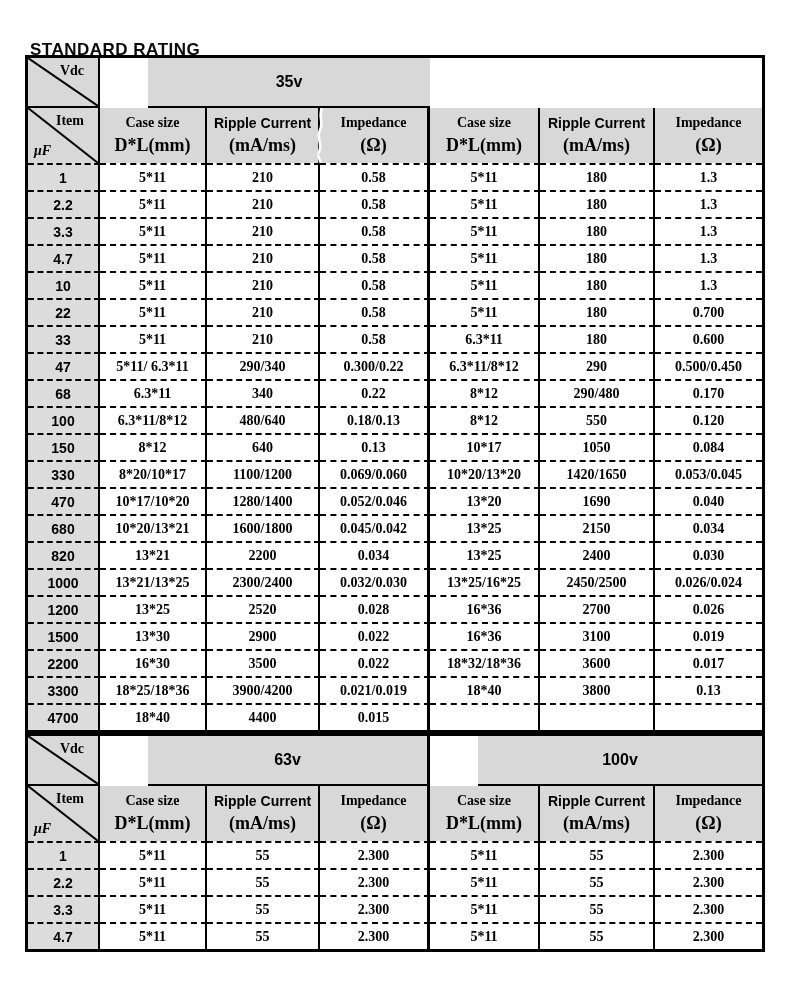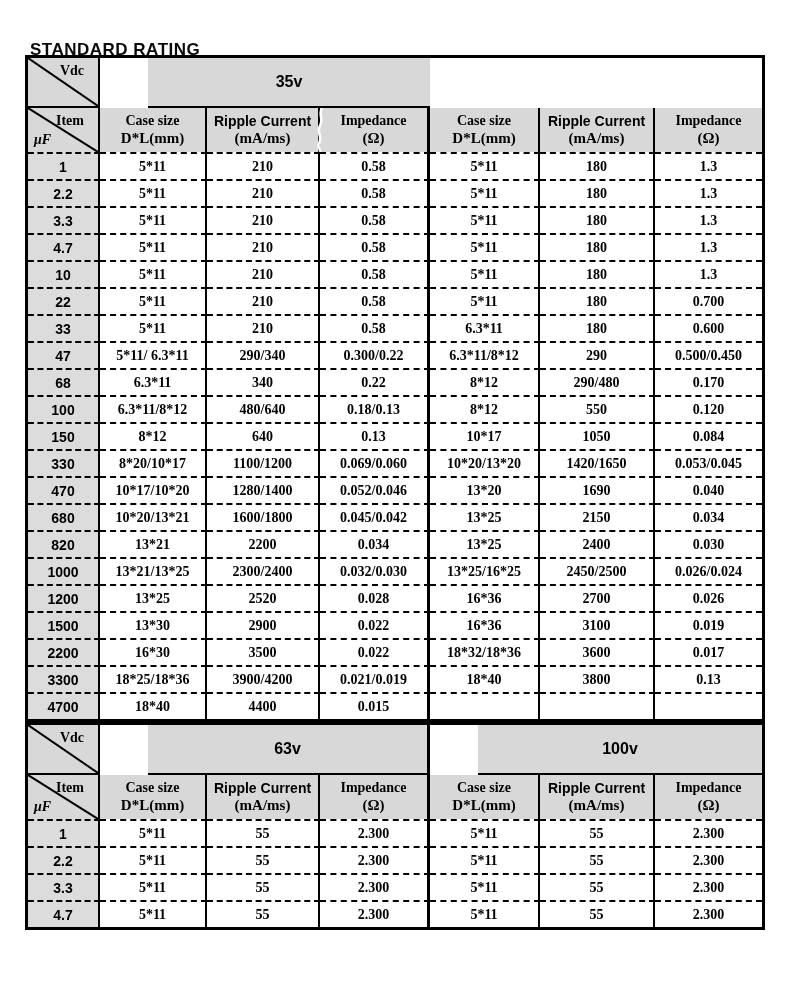--- a/index.html
+++ b/index.html
@@ -15,26 +15,26 @@
         display:flex;align-items:center;justify-content:center;}
   .cell:last-child{border-right:none;}
   .cell.mid{border-right-width:3px;}
   
   .vrow{height:50px;}
   .vrow .cell{background:#d8d8d8;border-bottom:2px solid #000;}
   .vcell{font-family:"Liberation Sans",sans-serif;font-weight:bold;font-size:16px;margin-left:48px;}
   .vcell.v0{grid-column:2 / span 3;}
   .vcell.v1{grid-column:5 / span 3;}
   
-  .chrow{height:44px;}
+  .chrow{height:55px;}
   .chrow .cell{background:#d8d8d8;}
   .colhead{flex-direction:column;justify-content:space-evenly;padding:4px 0;}
   .colhead .l1{font-weight:bold;font-size:14px;}
   .colhead.ripple .l1{font-family:"Liberation Sans",sans-serif;font-size:14px;}
-  .colhead .l2{font-weight:bold;font-size:15px;}
+  .colhead .l2{font-weight:bold;font-size:18px;}
   
   .corner{justify-content:flex-start;align-items:flex-start;}
   .diag{position:absolute;left:0;top:0;width:100%;height:100%;}
   .vdc-label,.item-label{position:absolute;top:5px;right:14px;font-weight:bold;font-size:14px;}
   .uf-label{position:absolute;bottom:4px;left:6px;font-weight:bold;font-size:14px;font-style:italic;}
   
   .squiggle{position:absolute;left:-4px;top:0;height:100%;width:10px;pointer-events:none;}
   
   .drow{height:27px;}
   .drow .cell{border-top:2px dashed #000;font-weight:bold;font-size:14px;background:#fff;}

